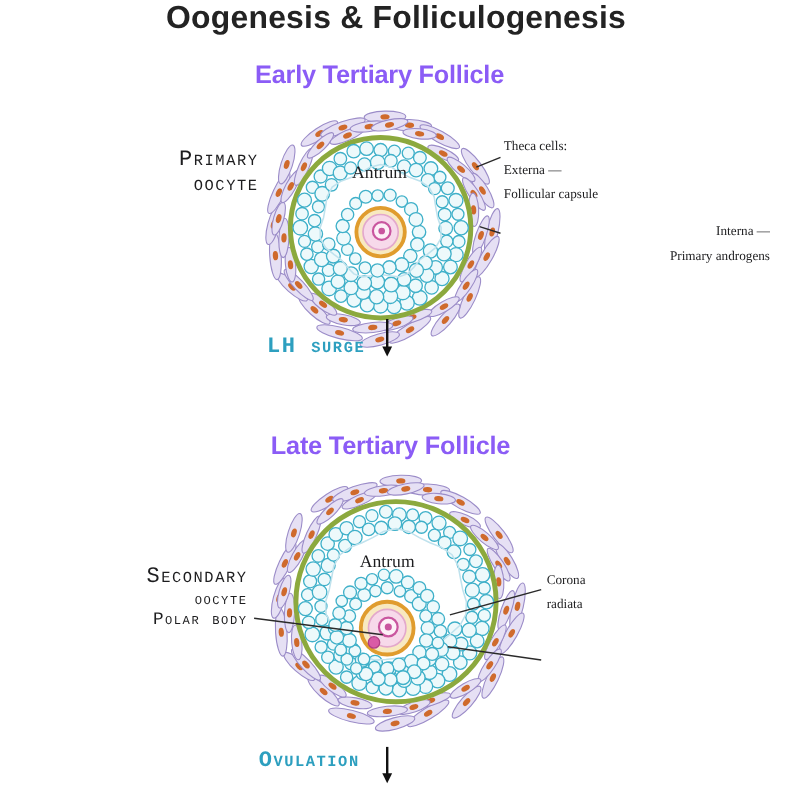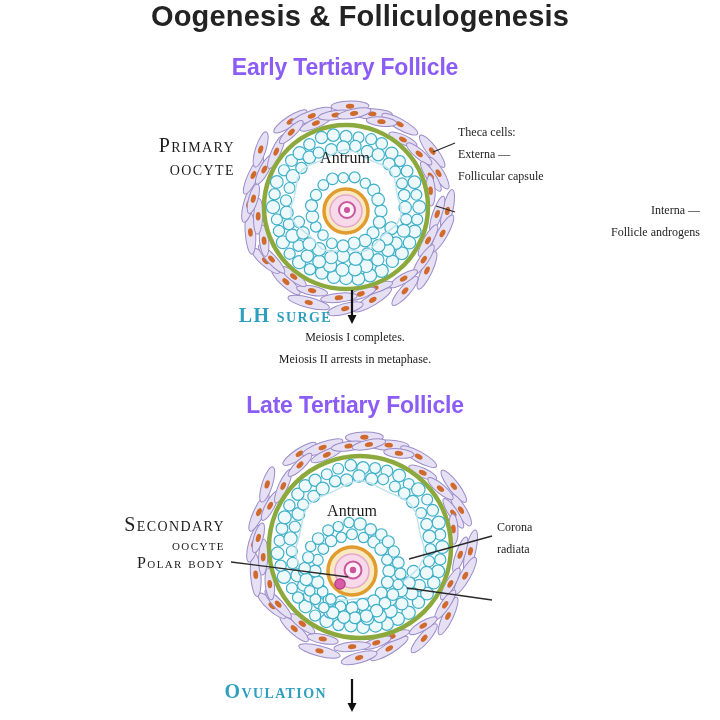--- a/index.html
+++ b/index.html
@@ -4,21 +4,21 @@
 <style>
   html,body{margin:0;padding:0;background:#fff;}
   #page{position:relative;width:715px;height:720px;background:#ffffff;overflow:hidden;
         font-family:"Liberation Serif", serif;color:#1d1d1f;}
   #diagram{position:absolute;left:0;top:0;z-index:1;}
   .txt{position:absolute;z-index:2;}
   .title{font-family:"Liberation Sans", sans-serif;font-weight:bold;font-size:29px;
          letter-spacing:0.2px;color:#232323;text-align:center;}
   .heading{font-family:"Liberation Sans", sans-serif;font-weight:bold;font-size:23px;
            color:#8b5cf6;text-align:center;letter-spacing:-0.2px;}
-  .sc{font-variant:small-caps;letter-spacing:1.2px;}
+  .sc{font-variant:small-caps;letter-spacing:1.2px;font-family:Liberation Mono, monospace;}
   .serif-label{font-size:12px;line-height:22px;}
   .right-align{text-align:right;}
   .teal{color:#2D9FBF;font-weight:bold;}
   .antrum{font-size:16px;text-align:center;}
   .center{text-align:center;}
   .sm{font-size:16px;letter-spacing:1.4px;}
   .lg{font-size:20px;letter-spacing:1.4px;}
 </style>
 </head>
 <body>
@@ -471,29 +471,25 @@
   <div class="txt antrum" style="left:295px;top:149px;width:100px;">Antrum</div>
 
   <div class="txt" style="left:458px;top:121px;width:220px;">
     <div class="serif-label">Theca cells:</div>
     <div class="serif-label">Externa —</div>
     <div class="serif-label">Follicular capsule</div>
   </div>
 
   <div class="txt" style="left:480px;top:199px;width:220px;text-align:right;">
     <div class="serif-label">Interna —</div>
-    <div class="serif-label">Follicle androgens</div>
+    <div class="serif-label">Primary androgens</div>
   </div>
 
   <div class="txt right-align teal sc lg" style="left:180px;top:304px;width:152px;">LH surge</div>
 
-  <div class="txt center" style="left:0;top:326px;width:710px;">
-    <div class="serif-label">Meiosis I completes.</div>
-    <div class="serif-label">Meiosis II arrests in metaphase.</div>
-  </div>
 
   <div class="txt heading" style="left:0;top:392px;width:710px;">Late Tertiary Follicle</div>
 
   <div class="txt right-align" style="left:60px;top:513px;width:165px;">
     <div class="sc lg">Secondary</div>
     <div class="sc sm">oocyte</div>
     <div class="sc sm">Polar body</div>
   </div>
 
   <div class="txt antrum" style="left:302px;top:502px;width:100px;">Antrum</div>

